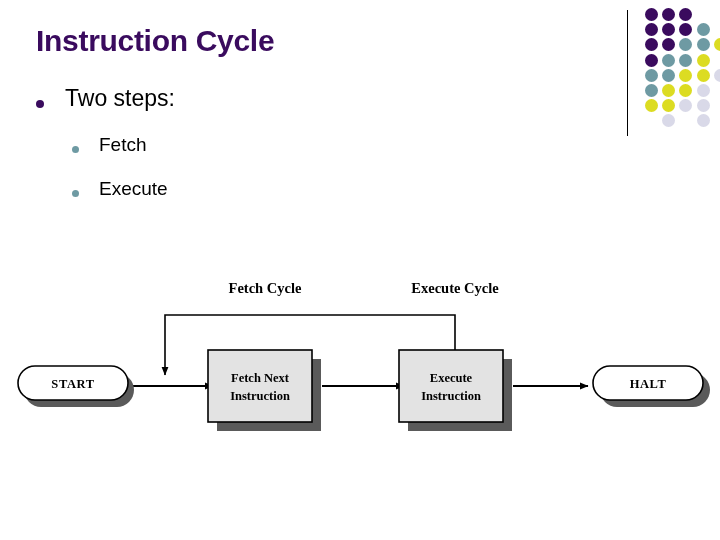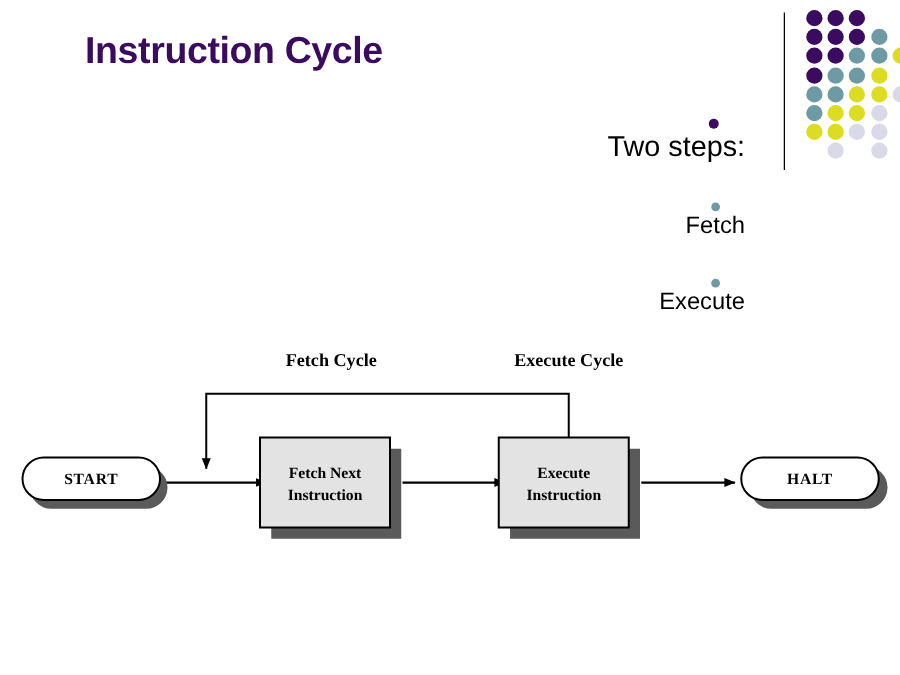--- a/index.html
+++ b/index.html
@@ -54,22 +54,21 @@
 
   
   #bullet-list {
     position: absolute;
     left: 36px;
     top: 84px;
     width: 560px;
   }
   .bullet-row {
     display: flex;
-    align-items: flex-end;
-    flex-direction: column;
+    align-items: center;
   }
   .bullet-row.level-1 {
     margin-bottom: 6px;
   }
   .bullet-row.level-2 {
     margin-left: 36px;
     margin-bottom: 1px;
     margin-top: 21px;
   }
   .bullet-mark {
@@ -164,21 +163,21 @@
     <span class="deco-dot" style="left: 34.4px; top: 76px; background: rgb(220, 220, 34);"></span>
     <span class="deco-dot" style="left: 51.6px; top: 76px; background: rgb(217, 217, 232);"></span>
     <span class="deco-dot" style="left: 0px; top: 91.2px; background: rgb(220, 220, 34);"></span>
     <span class="deco-dot" style="left: 17.2px; top: 91.2px; background: rgb(220, 220, 34);"></span>
     <span class="deco-dot" style="left: 34.4px; top: 91.2px; background: rgb(217, 217, 232);"></span>
     <span class="deco-dot" style="left: 51.6px; top: 91.2px; background: rgb(217, 217, 232);"></span>
     <span class="deco-dot" style="left: 17.2px; top: 106.4px; background: rgb(217, 217, 232);"></span>
     <span class="deco-dot" style="left: 51.6px; top: 106.4px; background: rgb(217, 217, 232);"></span>
   </div>
 
-<div id="slide-title" style="color: rgb(58, 11, 94); margin-left: 32px;">Instruction Cycle</div>
+<div id="slide-title" style="color: rgb(58, 11, 94);">Instruction Cycle</div>
 
 <div id="bullet-list">
 
   <div class="bullet-row level-1">
     <span class="bullet-mark" style="background: rgb(58, 11, 94);"></span>
     <span class="bullet-text">Two steps:</span>
   </div>
 
   <div class="bullet-row level-2">
     <span class="bullet-mark" style="background: rgb(110, 154, 163);"></span>

